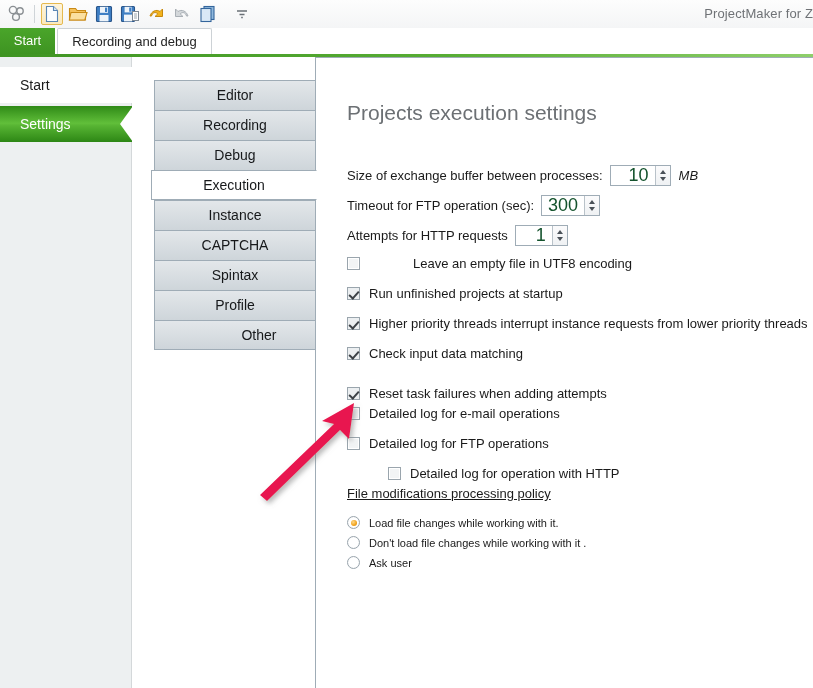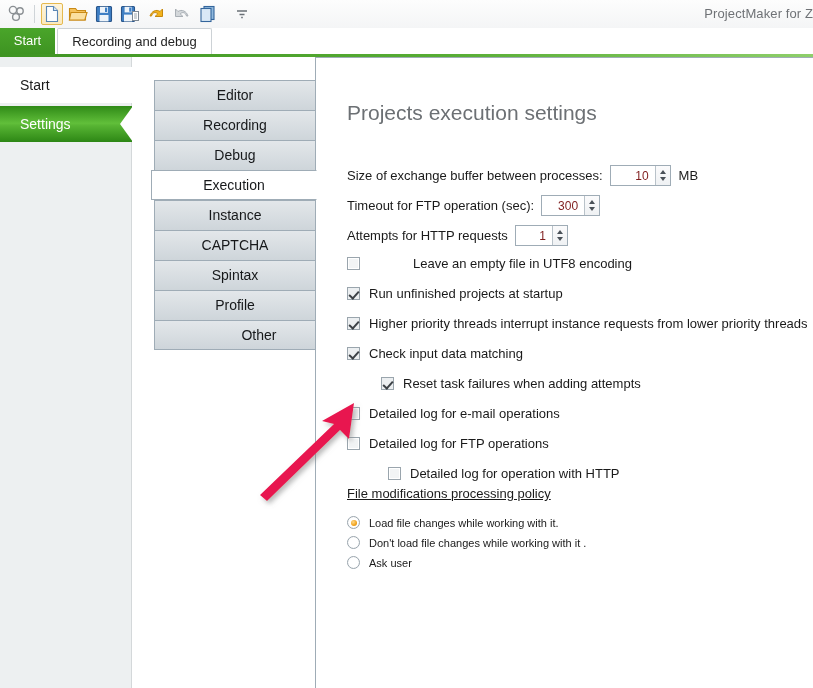--- a/index.html
+++ b/index.html
@@ -213,22 +213,22 @@
     border: 1px solid #9facb6;
     background: #ffffff;
     box-sizing: border-box;
     align-items: stretch;
   }
   .spin .val {
     display: flex;
     align-items: center;
     justify-content: flex-end;
     padding: 0 6px 0 4px;
-    font-size: 12px;
-    color: #7f1d1d;
+    font-size: 18px;
+    color: #14532d;
     box-sizing: border-box;
   }
   .spin.w-wide .val { width: 44px; }
   .spin.w-mid  .val { width: 42px; }
   .spin.w-nar  .val { width: 36px; }
   .spin .btns {
     width: 15px;
     border-left: 1px solid #b9c2c9;
     background: linear-gradient(to bottom, #fbfbfc, #eff1f3);
     display: flex;
@@ -243,21 +243,21 @@
     border-left: 3.5px solid transparent;
     border-right: 3.5px solid transparent;
     border-bottom: 4px solid #4a5158;
   }
   .spin .arw-dn {
     width: 0; height: 0;
     border-left: 3.5px solid transparent;
     border-right: 3.5px solid transparent;
     border-top: 4px solid #4a5158;
   }
-  .unit { margin-left: 8px; }
+  .unit { margin-left: 8px; font-style: italic; }
 
   
   .cbrow {
     position: absolute;
     left: 31px;
     display: flex;
     align-items: center;
     font-size: 13px;
     white-space: nowrap;
   }
@@ -493,21 +493,21 @@
   <div class="cbrow" style="top:258px;">
     <span class="cbox on"></span>
     <span>Higher priority threads interrupt instance requests from lower priority threads</span>
   </div>
 
   <div class="cbrow" style="top:288px;">
     <span class="cbox on"></span>
     <span>Check input data matching</span>
   </div>
 
-  <div class="cbrow" style="top:318px;margin-left:34px;">
+  <div class="cbrow" style="top:328px;">
     <span class="cbox on"></span>
     <span>Reset task failures when adding attempts</span>
   </div>
 
   <div class="cbrow" style="top:348px;">
     <span class="cbox off"></span>
     <span>Detailed log for e-mail operations</span>
   </div>
 
   <div class="cbrow" style="top:378px;">

